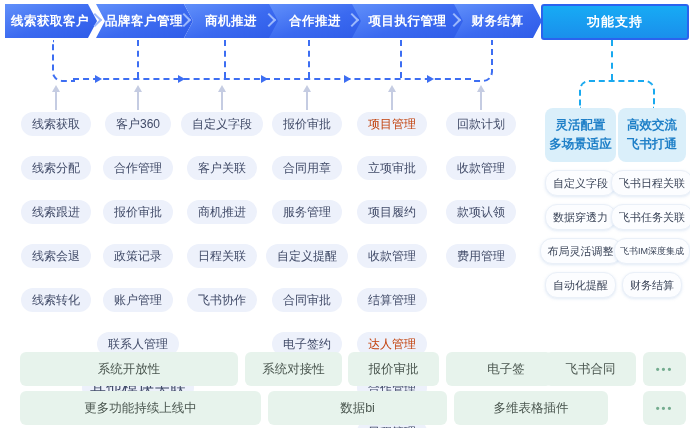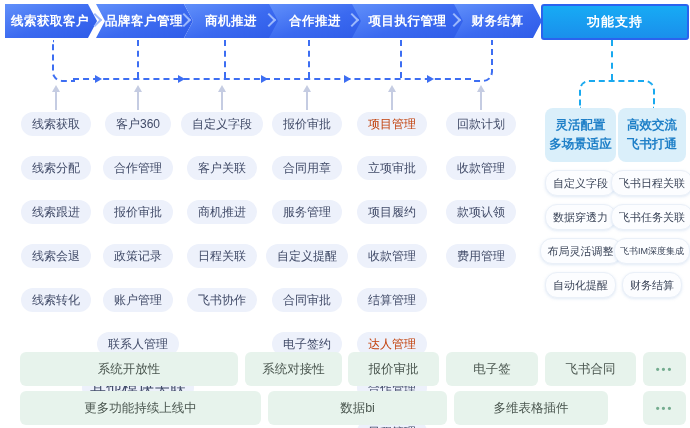--- a/index.html
+++ b/index.html
@@ -169,21 +169,21 @@
     </div>
     <div class="spill">飞书日程关联</div>
     <div class="spill">飞书任务关联</div>
     <div class="spill xs">飞书IM深度集成</div>
     <div class="spill">财务结算</div>
   </div>
 
   <div class="gbox" style="left:20px;top:352px;width:218px;">系统开放性</div>
   <div class="gbox" style="left:245px;top:352px;width:97px;">系统对接性</div>
   <div class="gbox" style="left:348px;top:352px;width:91px;">报价审批</div>
-  <div class="gbox" style="left:446px;top:352px;width:92px;">电子签</div>
+  <div class="gbox" style="left:446px;top:352px;width:92px;padding-left:14px;">电子签</div>
   <div class="gbox" style="left:545px;top:352px;width:91px;">飞书合同</div>
   <div class="gbox dots" style="left:643px;top:352px;width:43px;">•••</div>
 
   <div class="gbox" style="left:20px;top:391px;width:241px;">更多功能持续上线中</div>
   <div class="gbox" style="left:268px;top:391px;width:179px;">数据bi</div>
   <div class="gbox" style="left:454px;top:391px;width:154px;">多维表格插件</div>
   <div class="gbox dots" style="left:643px;top:391px;width:43px;">•••</div>
 
 </div>
 

